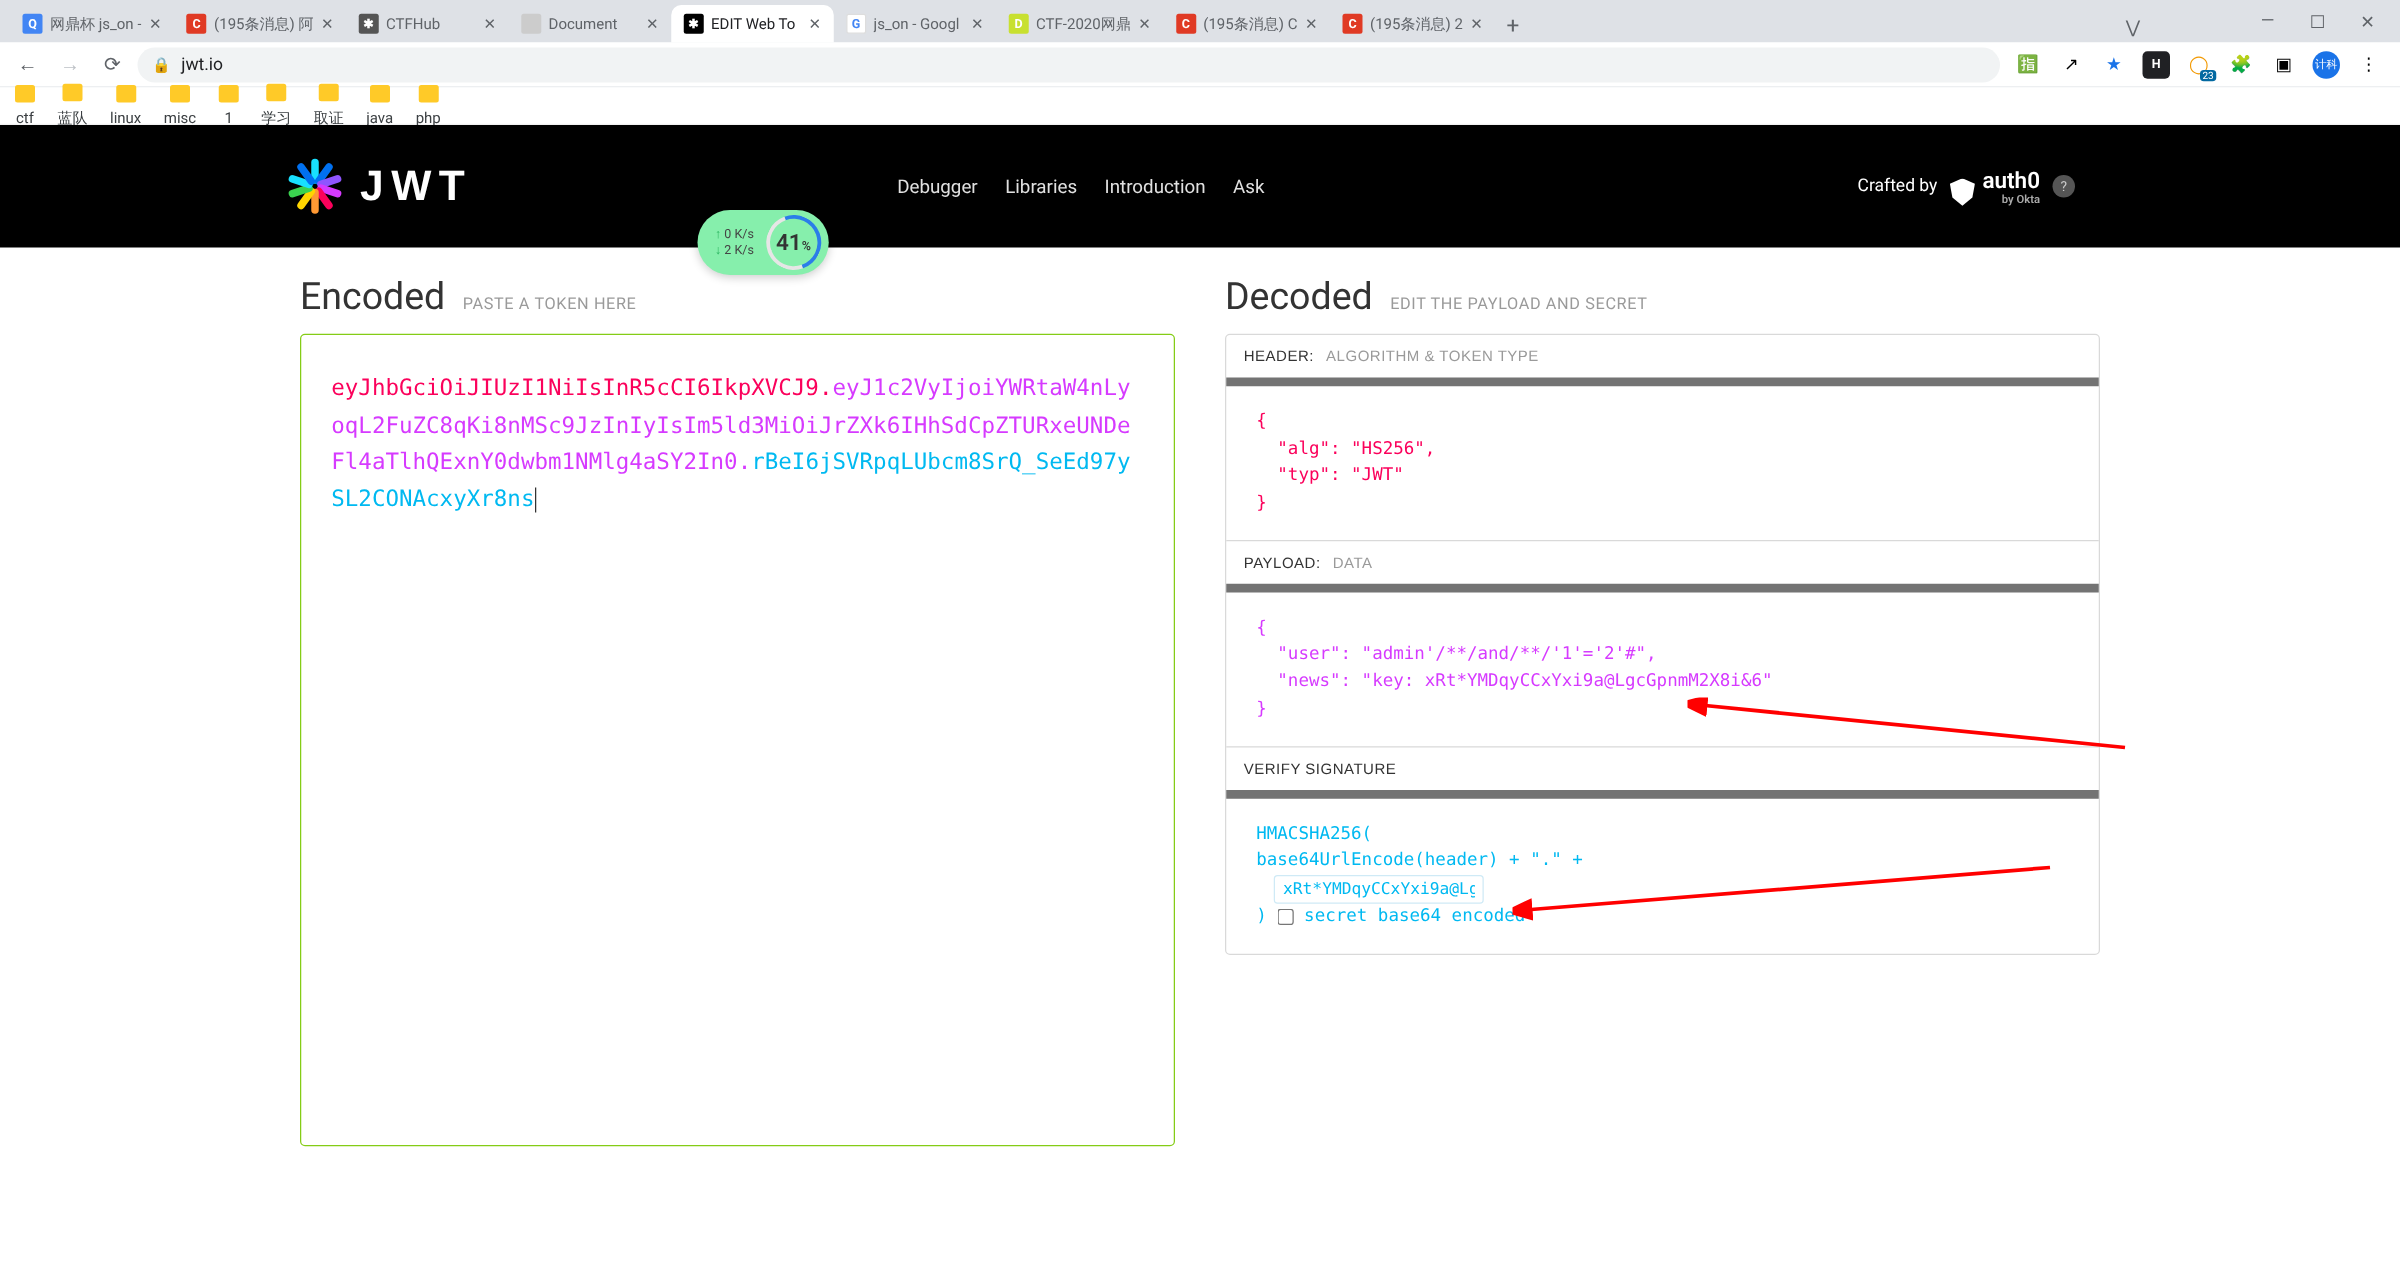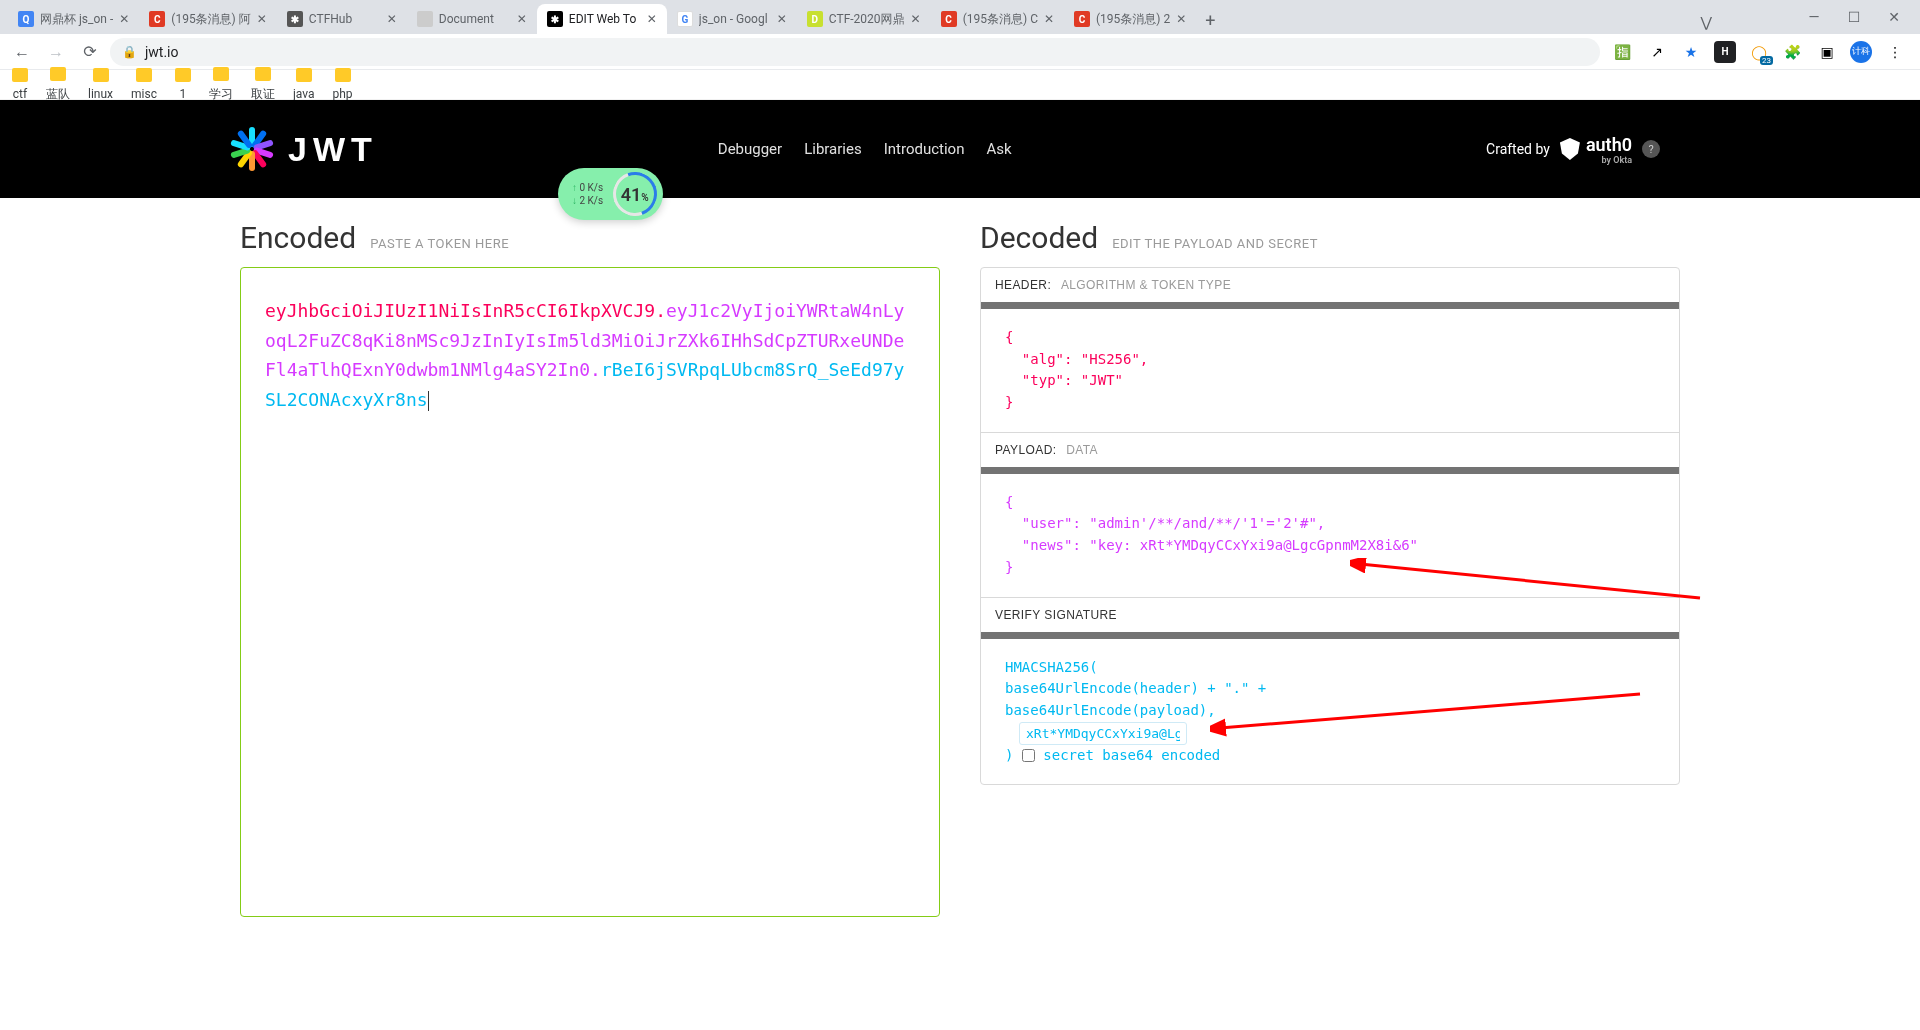--- a/index.html
+++ b/index.html
@@ -35,21 +35,21 @@
 
   
   .site-header { height:98px; background:#000; display:flex; align-items:center; padding:0 260px 0 230px; position:relative; }
   .jwt-logo { display:flex; align-items:center; gap:14px; }
   .logo-mark { width:44px; height:44px; position:relative; }
   .logo-mark span { position:absolute; left:50%; top:50%; width:6px; height:20px; margin-left:-3px; margin-top:-22px; transform-origin:50% 22px; border-radius:3px; }
   .jwt-word { color:#fff; font-size:34px; font-weight:700; letter-spacing:6px; font-family:"Segoe UI",sans-serif; }
   .nav-links { display:flex; gap:22px; margin-left:340px; }
   .nav-links a { color:#e0e0e0; font-size:15px; text-decoration:none; }
   .crafted { margin-left:auto; display:flex; align-items:center; gap:10px; color:#fff; font-size:14px; }
-  .auth0 { display:flex; align-items:center; gap:6px; font-weight:600; font-size:18px; }
+  .auth0 { display:flex; align-items:flex-end; gap:6px; font-weight:600; font-size:18px; }
   .auth0 .shield { width:20px; height:22px; background:#fff; clip-path:polygon(50% 0,100% 20%,90% 70%,50% 100%,10% 70%,0 20%); }
   .byokta { font-size:9px; color:#aaa; display:block; text-align:right; }
   .qmark { width:18px;height:18px;border-radius:50%;background:#555;color:#ccc;display:flex;align-items:center;justify-content:center;font-size:11px; }
 
   
   .speed-badge { position:absolute; left:558px; bottom:-22px; background:#86efac; border-radius:26px; height:52px; padding:4px 6px 4px 14px; display:flex; align-items:center; gap:10px; box-shadow:0 2px 8px rgba(0,0,0,.2); }
   .speed-nums { font-size:10px; line-height:13px; color:#444; }
   .speed-nums .up::before { content:"↑ "; color:#2db562; }
   .speed-nums .dn::before { content:"↓ "; color:#2db562; }
   .speed-ring { width:44px; height:44px; border-radius:50%; border:3px solid #e6e6e6; border-top-color:#2b7de9; border-right-color:#2b7de9; display:flex; align-items:center; justify-content:center; font-size:18px; font-weight:600; color:#333; transform:rotate(25deg); }
@@ -275,21 +275,20 @@
   "user": "admin'/**/and/**/'1'='2'#",
   "news": "key: xRt*YMDqyCCxYxi9a@LgcGpnmM2X8i&amp;6"
 }</pre>
 
       <div class="section-hdr">
         <span>VERIFY SIGNATURE</span>
       </div>
       <div class="section-body sig-txt">
         <div>HMACSHA256(</div>
         <div>  base64UrlEncode(header) + "." +</div>
-        <div>  base64UrlEncode(payload),</div>
         <div style="padding-left:14px">
           <input class="sig-input" value="xRt*YMDqyCCxYxi9a@LgcG" style="">
         </div>
         <div>
           <span>) </span>
           <input type="checkbox" class="sig-check" style="">
           <span>secret base64 encoded</span>
         </div>
       </div>
     </div>

